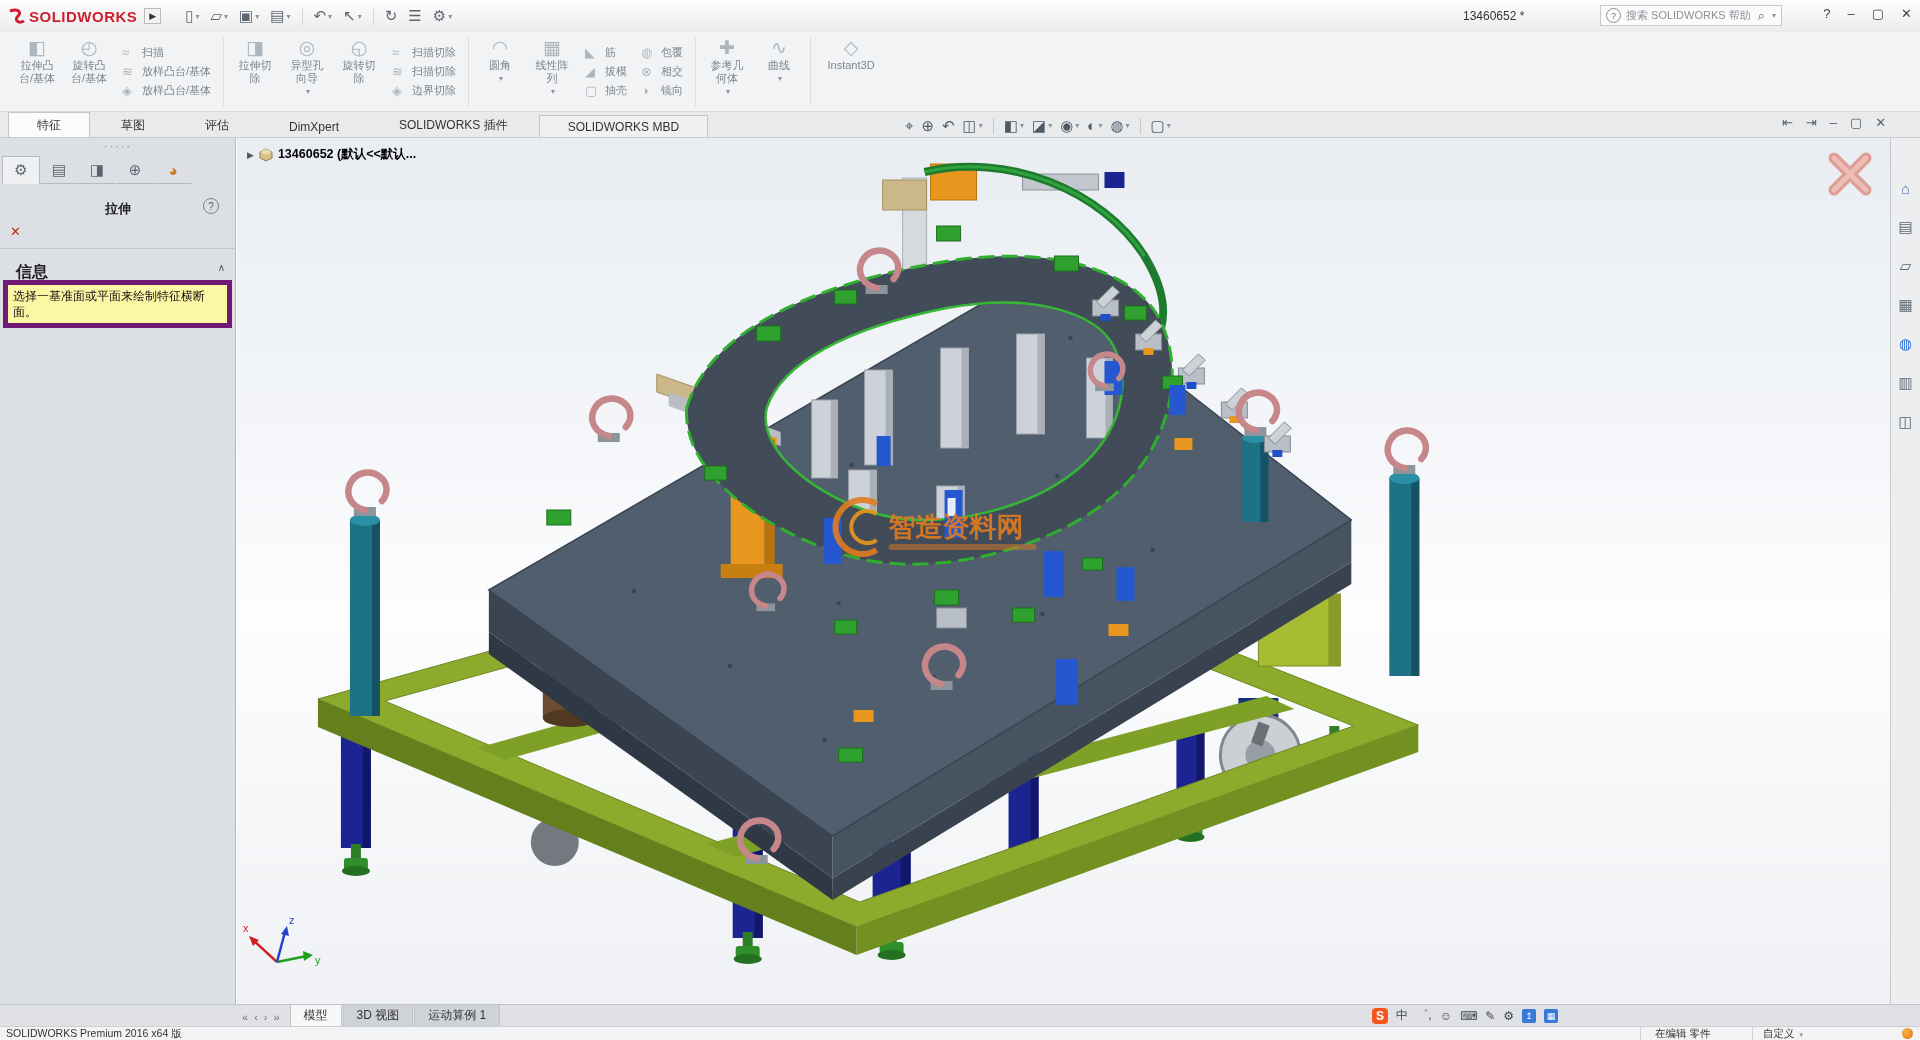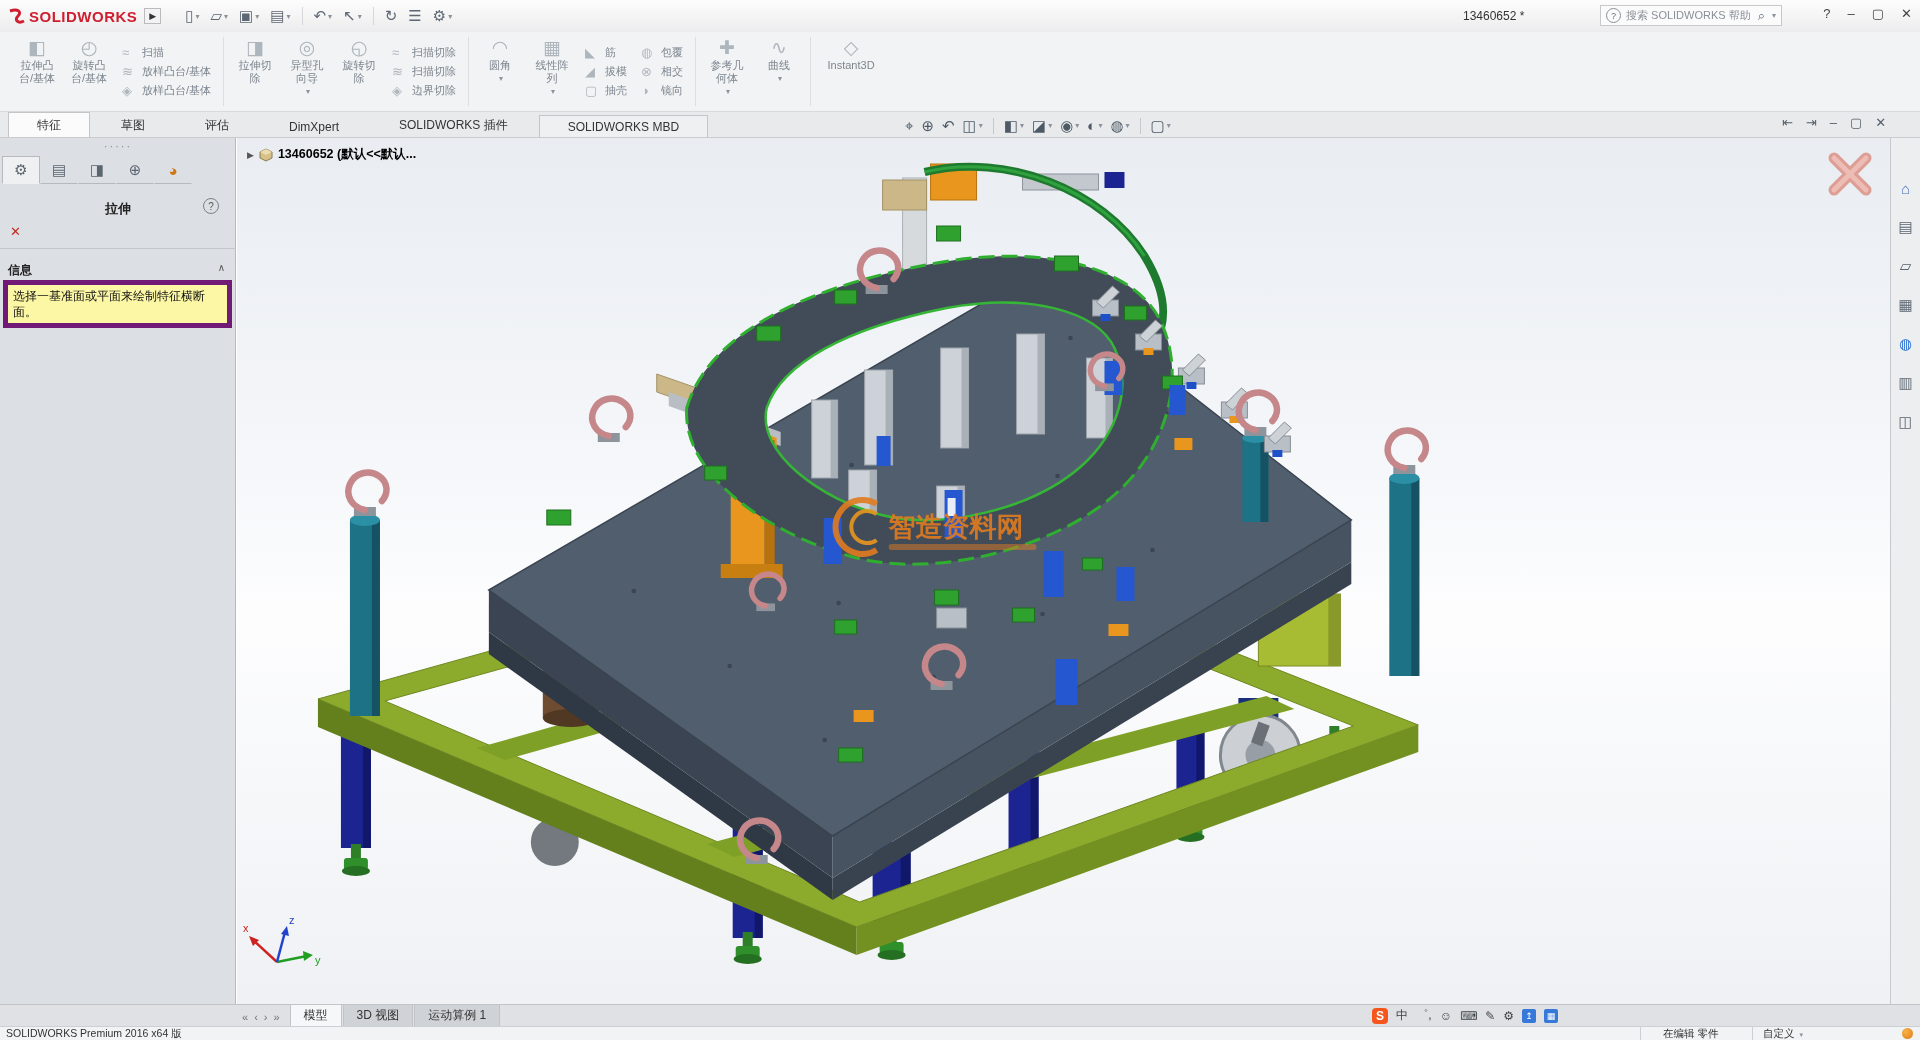--- a/index.html
+++ b/index.html
@@ -58,21 +58,21 @@
   .pm-tabs{position:absolute;left:2px;top:18px;display:flex;height:28px;}
   .pm-tab{width:38px;height:28px;display:flex;align-items:center;justify-content:center;font-size:15px;
     color:#5b6570;border:1px solid transparent;border-bottom:1px solid #b6b9bd;box-sizing:border-box;}
   .pm-tab.active{background:#eef0f2;border-color:#b6b9bd;border-bottom-color:#eef0f2;}
   .tint-orange{color:#d07818;}
   .pm-title{position:absolute;left:0;top:62px;width:236px;text-align:center;font-size:13px;font-weight:bold;color:#222;}
   .pm-help{position:absolute;right:16px;top:60px;width:14px;height:14px;border:1px solid #7a828a;border-radius:50%;
     font-size:10px;color:#555;display:flex;align-items:center;justify-content:center;}
   .pm-close{position:absolute;left:10px;top:86px;color:#c02b20;font-size:13px;font-weight:bold;}
   .pm-div{position:absolute;left:0;top:110px;width:236px;border-top:1px solid #c3c6ca;}
-  .pm-group{position:absolute;left:8px;top:124px;font-size:12px;font-weight:bold;color:#222;}
+  .pm-group{position:absolute;left:16px;top:124px;font-size:16px;font-weight:bold;color:#222;}
   .pm-chevron{position:absolute;right:10px;top:124px;font-size:10px;color:#555;}
   .pm-msg{position:absolute;left:3px;top:142px;width:229px;background:#fcf7a5;border:5px solid #701a75;
     padding:3px 5px;font-size:12px;color:#111;line-height:1.35;box-sizing:border-box;}
 
   
   #viewport{position:absolute;left:237px;top:138px;width:1653px;height:866px;overflow:hidden;
     background:linear-gradient(180deg,#e9edf2 0%,#f4f6f9 35%,#fdfdfe 55%,#eff1f4 100%);}
   #tree-head{position:absolute;left:10px;top:8px;display:flex;align-items:center;gap:5px;
     font-size:12.5px;font-weight:600;color:#000;z-index:3;}
   #tree-head .arr{font-size:9px;color:#555;}
@@ -93,21 +93,21 @@
   .btab.active{background:#f6f7f8;}
   #ime{position:absolute;left:1372px;top:1007px;height:17px;display:flex;align-items:center;gap:8px;}
   .ime-logo{width:16px;height:16px;background:#f5561d;color:#fff;border-radius:4px;font-weight:bold;
     font-size:12px;display:flex;align-items:center;justify-content:center;}
   .ime-it{font-size:12px;color:#3c434a;}
   .ime-blue{width:14px;height:14px;background:#3779d8;color:#fff;font-size:9px;border-radius:2px;
     display:flex;align-items:center;justify-content:center;}
   #statusbar{position:absolute;left:0;top:1026px;width:1920px;height:14px;background:#f2f3f4;
     border-top:1px solid #cdd0d2;font-size:10.5px;color:#333;}
   #sb-product{position:absolute;left:6px;top:0px;}
-  #sb-editing{position:absolute;left:1640px;top:0px;border-left:1px solid #cdd0d2;padding-left:22px;}
+  #sb-editing{position:absolute;left:1640px;top:0px;border-left:1px solid #cdd0d2;padding-left:14px;}
   #sb-custom{position:absolute;left:1752px;top:0px;border-left:1px solid #cdd0d2;padding-left:10px;}
   #sb-custom .cv{font-size:7px;}
   #sb-badge{position:absolute;right:7px;top:1px;width:11px;height:11px;border-radius:50%;
     background:radial-gradient(circle at 35% 35%,#f7b24a,#e07b12);}
 </style>
 </head>
 <body>
 
 <div id="titlebar">
   <div class="logo">

